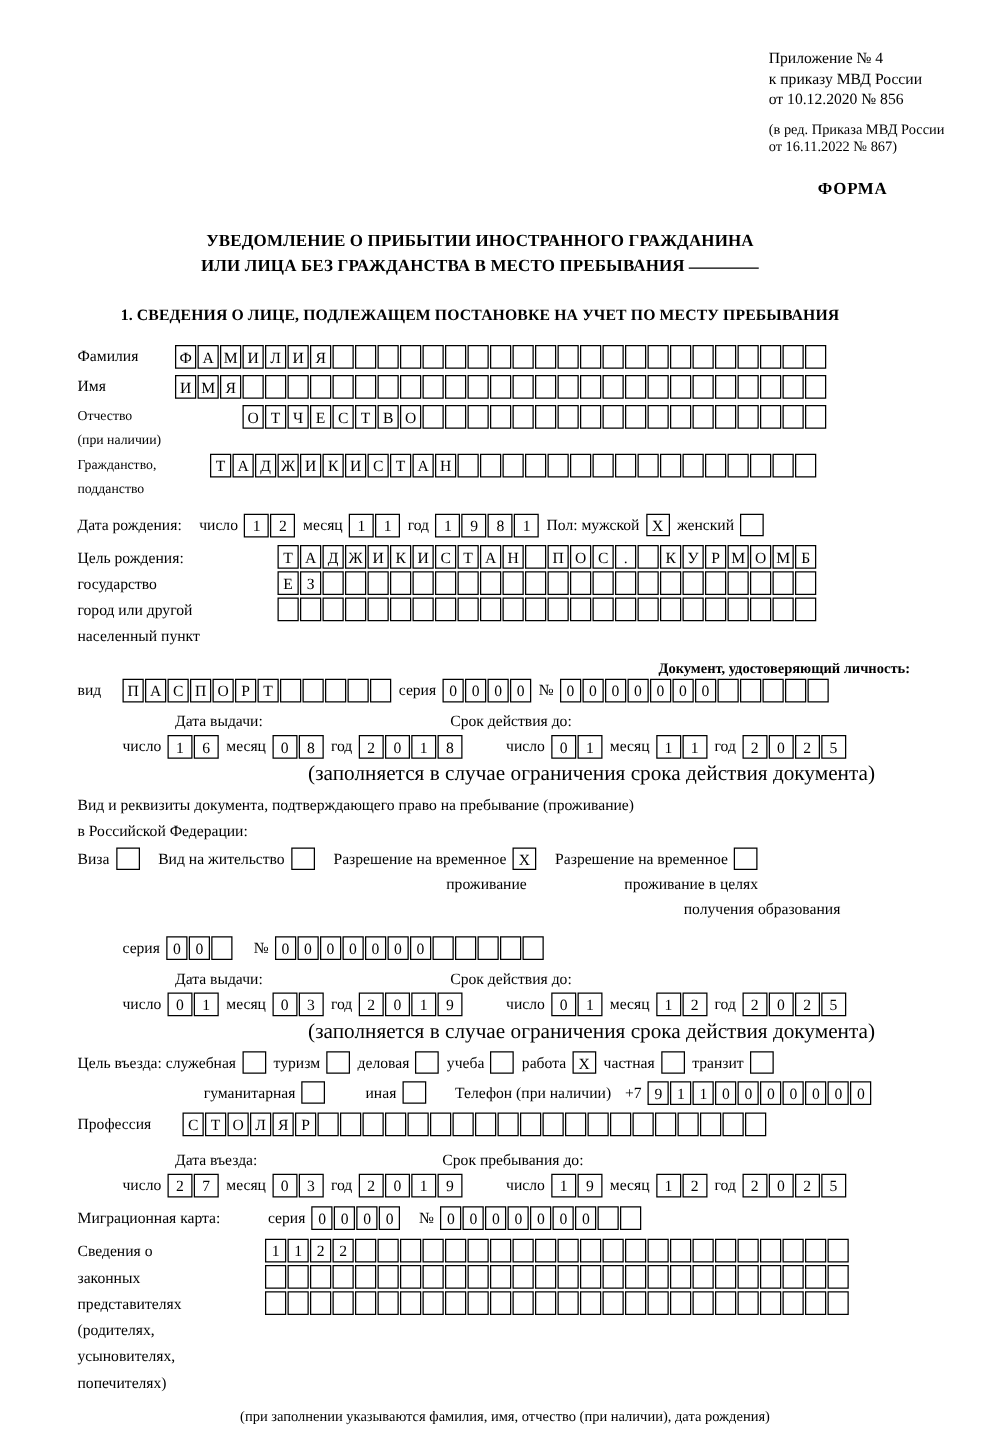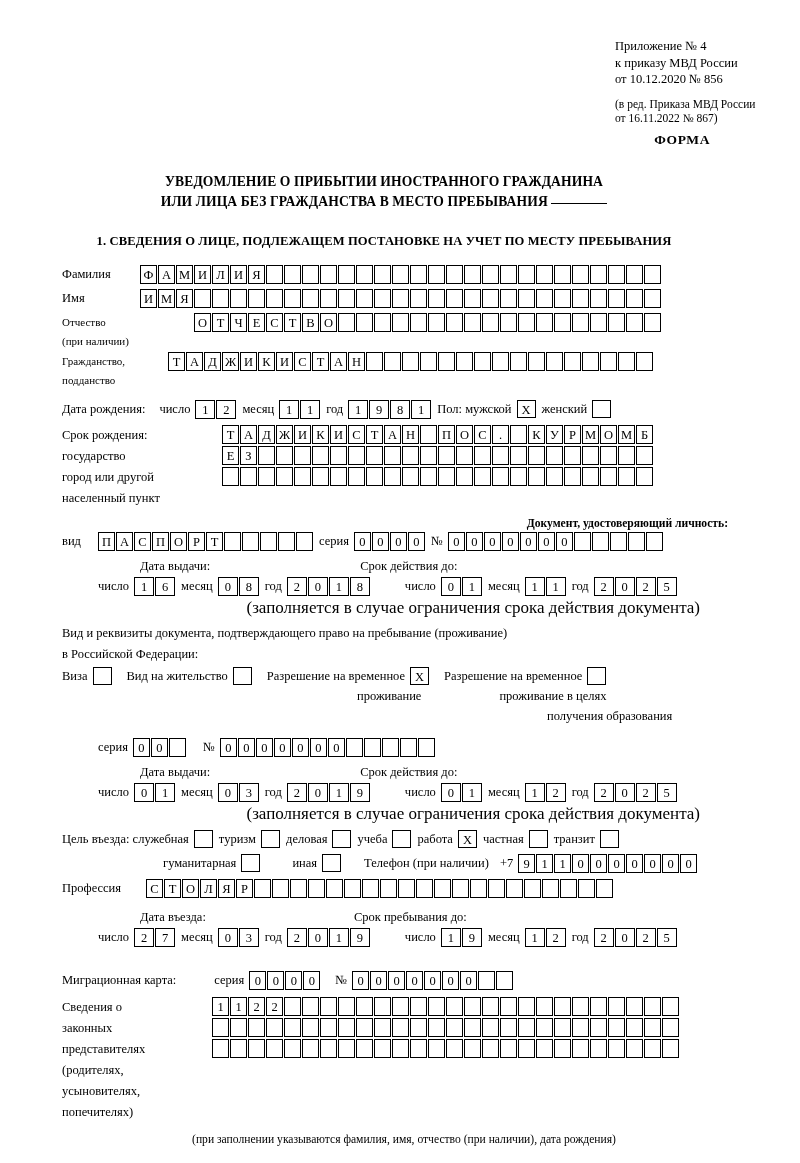--- a/index.html
+++ b/index.html
@@ -33,21 +33,21 @@
   .header-block .small {
     font-size: 11.5px;
     margin-top: 9px;
     line-height: 1.3;
   }
   .forma {
     text-align: right;
     font-weight: bold;
     font-size: 13.5px;
     letter-spacing: .6px;
-    margin-top: 6px;
+    margin-top: 17px;
     padding-right: 18px;
   }
   .doc-title {
     text-align: center;
     font-weight: bold;
     font-size: 13.6px;
     line-height: 1.45;
     margin-top: 24px;
     letter-spacing: .1px;
   }
@@ -315,21 +315,21 @@
         <div class="cell">1</div>
       </div>
     <div class="inline-lbl">Пол: мужской</div>
     <div class="cell chk">X</div>
     <div class="inline-lbl">женский</div>
     <div class="cell chk"></div>
   </div>
 
   <div class="flexline mt6">
     <div class="indent-22 col-labels" style="width:120px;">
-      <div>Срок рождения:</div>
+      <div>Цель рождения:</div>
       <div>государство</div>
       <div>город или другой</div>
       <div>населенный пункт</div>
     </div>
     <div style="margin-left:40px;">
       <div class="boxes" id="bp-row1">
           <div class="cell small">Т</div>
           <div class="cell small">А</div>
           <div class="cell small">Д</div>
           <div class="cell small">Ж</div>
@@ -691,21 +691,21 @@
       </div>
     <div class="inline-lbl">год</div>
     <div class="boxes" id="s-year">
         <div class="cell">2</div>
         <div class="cell">0</div>
         <div class="cell">2</div>
         <div class="cell">5</div>
       </div>
   </div>
 
-  <div class="row" style="margin-top:24px;">
+  <div class="row" style="margin-top:7px;">
     <div class="label indent-22">Миграционная карта:</div>
     <div class="inline-lbl" style="padding-left:38px;">серия</div>
     <div class="boxes" id="mc-series">
         <div class="cell small">0</div>
         <div class="cell small">0</div>
         <div class="cell small">0</div>
         <div class="cell small">0</div>
       </div>
     <div class="inline-lbl" style="padding-left:14px;">№</div>
     <div class="boxes" id="mc-number">

